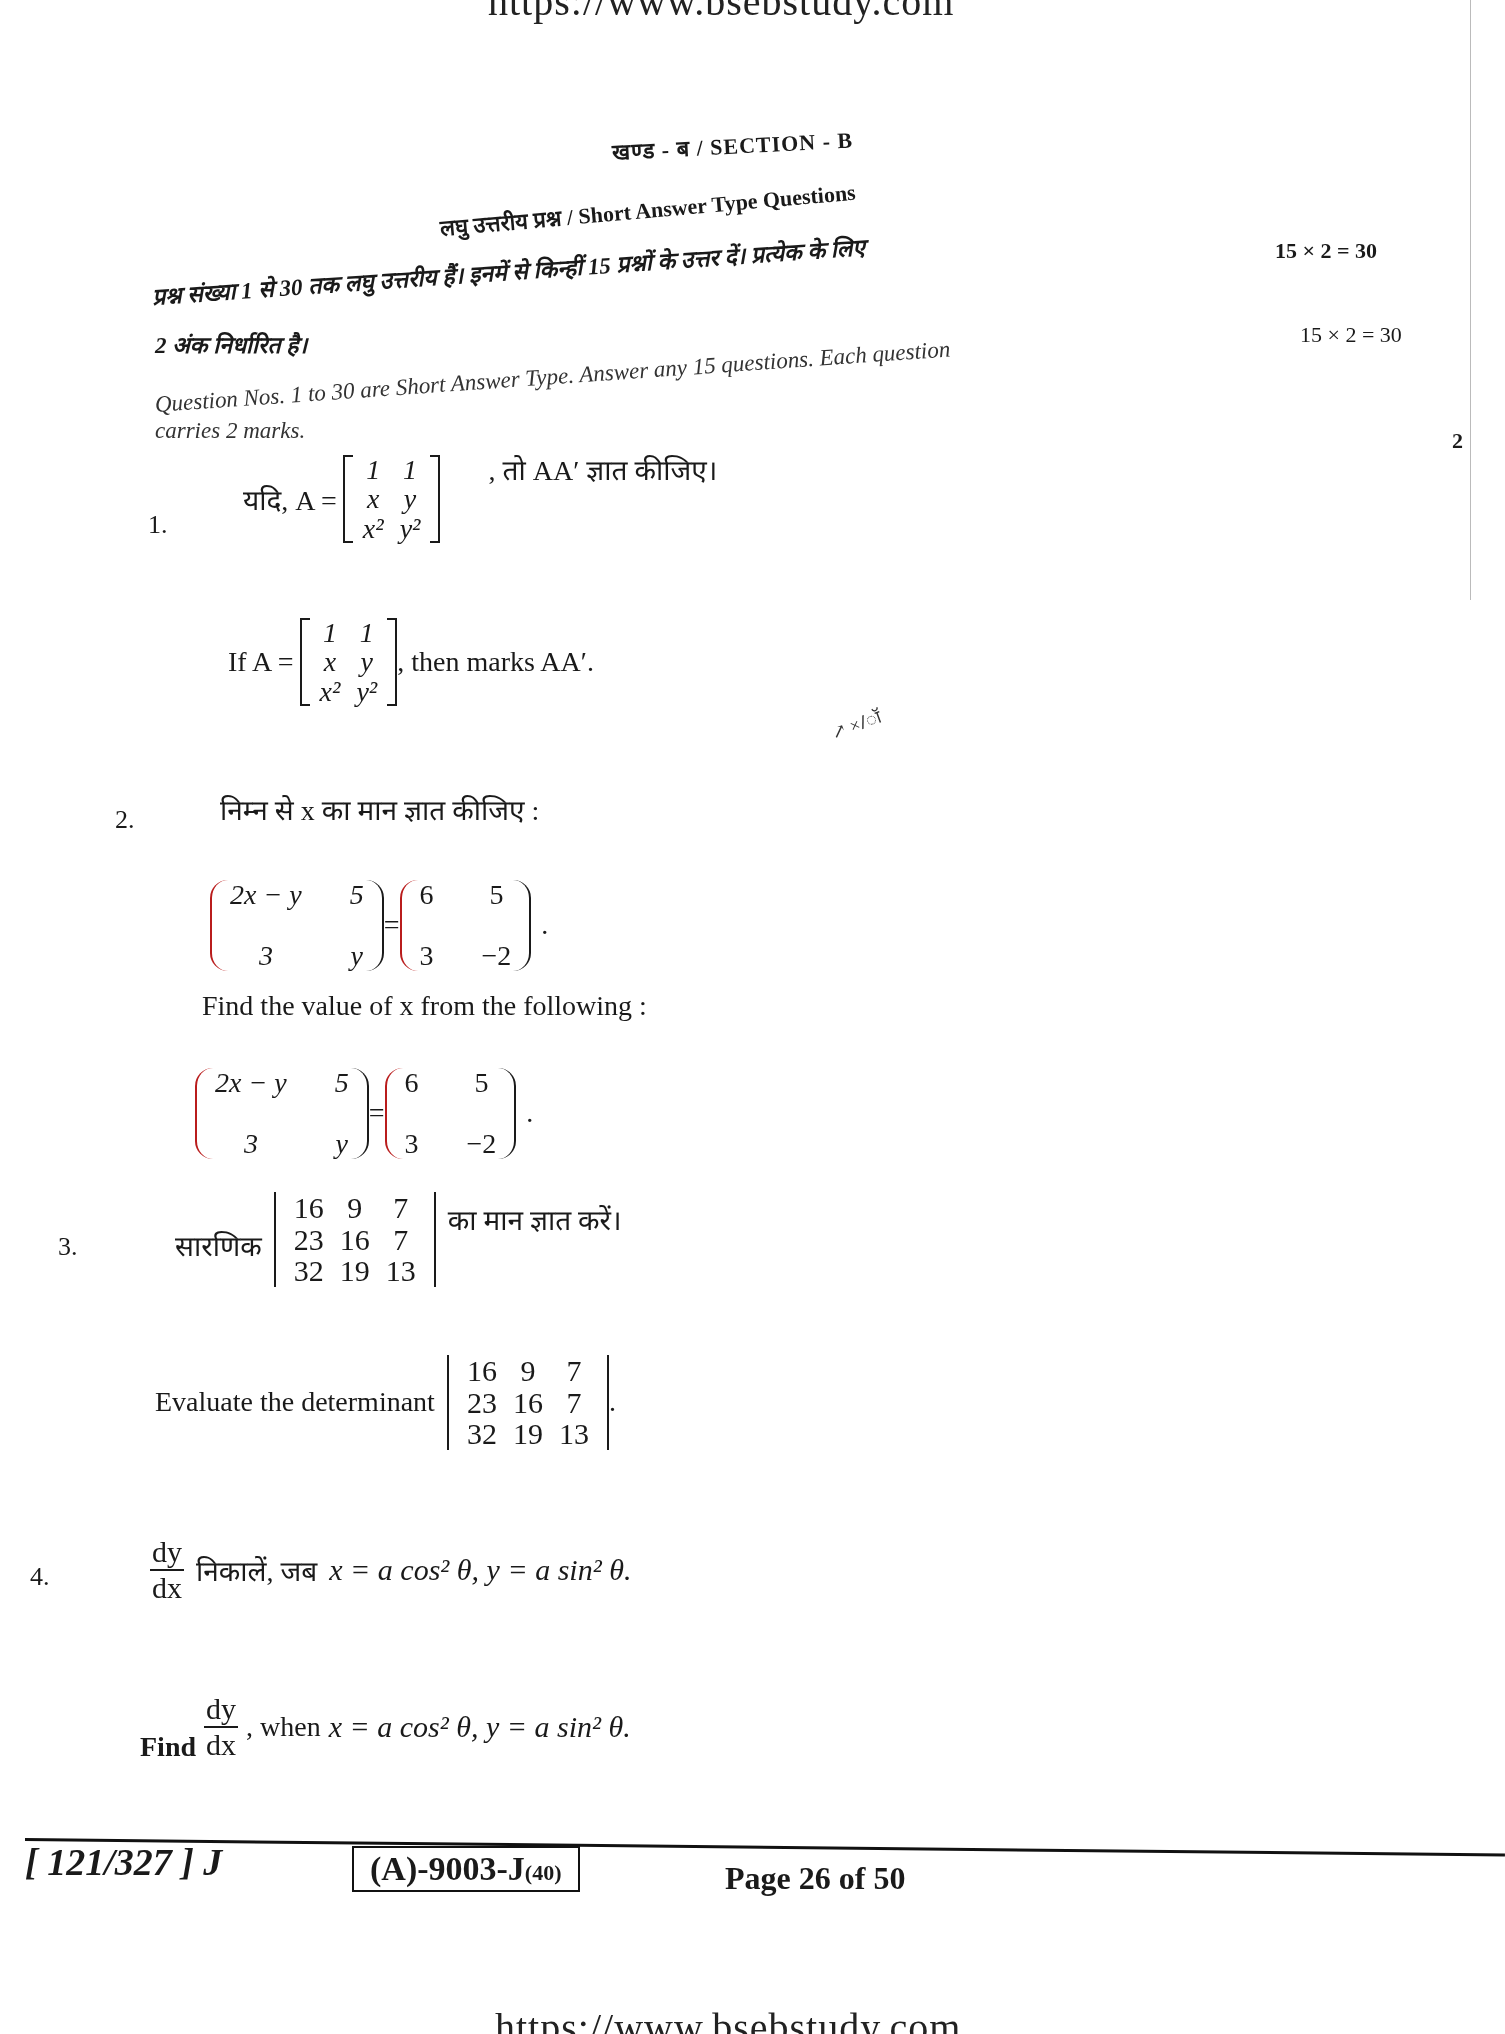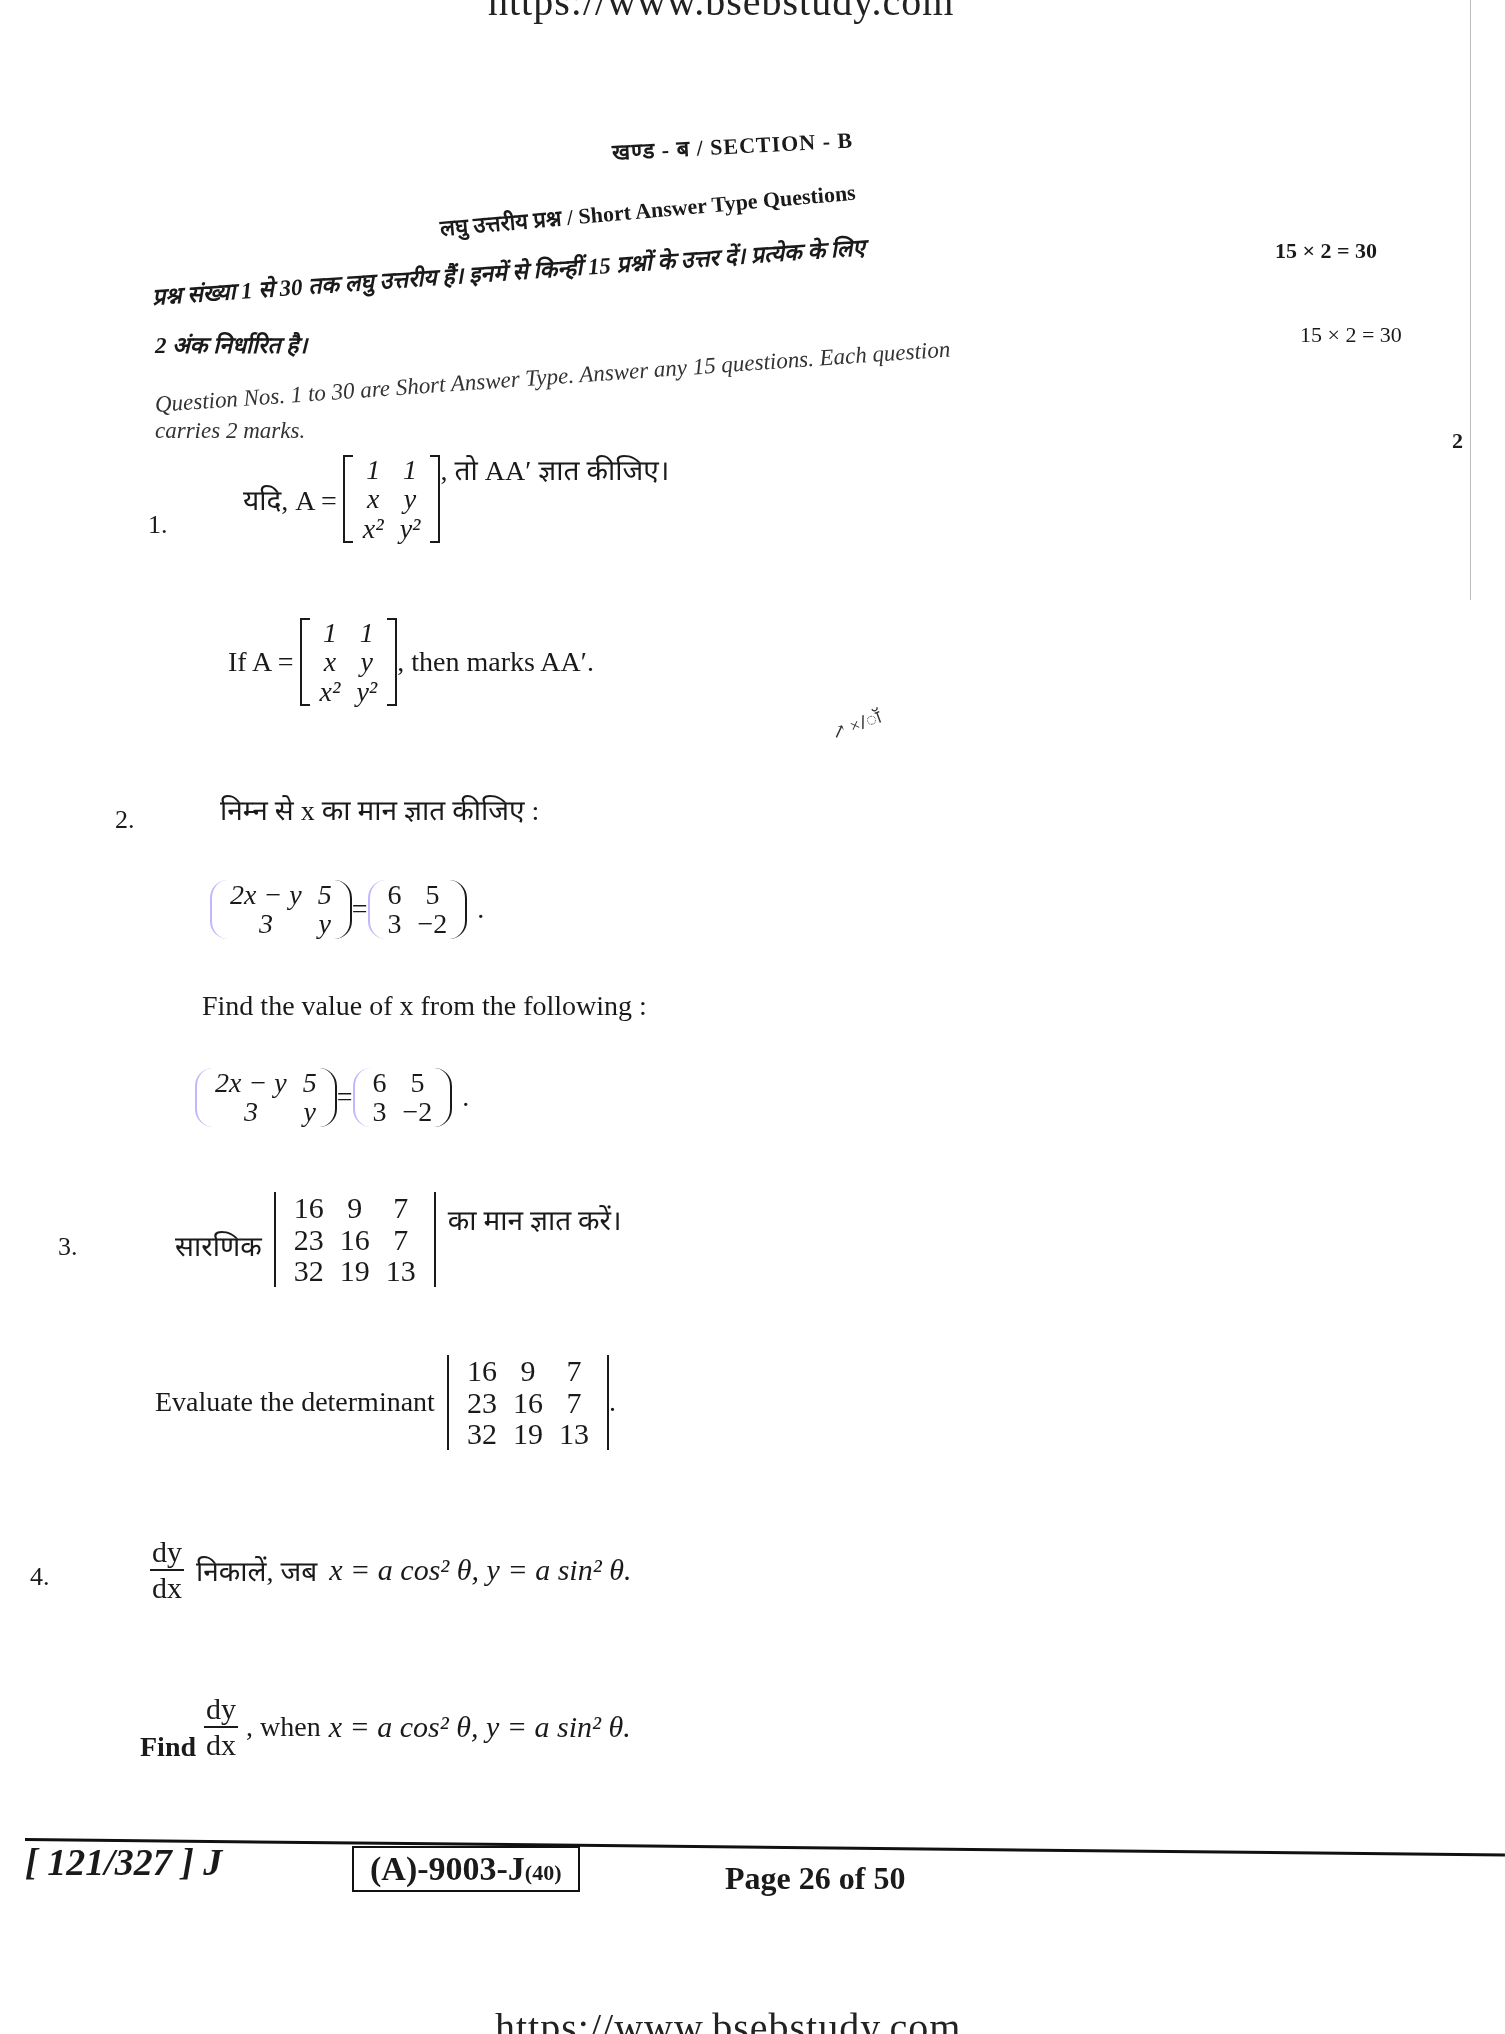--- a/index.html
+++ b/index.html
@@ -16,21 +16,21 @@
   .eng-instr2 { font-style:italic; font-size:23px; color:#333; }
   .qnum { font-size:26px; }
   .qtext { font-size:28px; }
   .mi { font-style:italic; }
   
   .matrix { display:inline-grid; vertical-align:middle; position:relative; padding:0 10px; }
   .matrix.bracket { border-left:2px solid #1a1a1a; border-right:2px solid #1a1a1a; }
   .matrix.bracket::before, .matrix.bracket::after { content:""; position:absolute; width:8px; top:0; bottom:0; border-top:2px solid #1a1a1a; border-bottom:2px solid #1a1a1a; }
   .matrix.bracket::before { left:0; }
   .matrix.bracket::after { right:0; }
-  .matrix.paren { border-left:2px solid #c4b5fd; border-right:2px solid #1a1a1a; border-radius:18px; }
+  .matrix.paren { border-left:2px solid #b91c1c; border-right:2px solid #1a1a1a; border-radius:18px;gap:32px; }
   .matrix.det { border-left:2px solid #1a1a1a; border-right:2px solid #1a1a1a; }
   .cell { text-align:center; padding:0 8px; line-height:1.05; }
   .frac { display:inline-flex; flex-direction:column; align-items:center; vertical-align:middle; font-size:30px; }
   .frac .num { border-bottom:2px solid #1a1a1a; padding:0 2px; }
   .rule { position:absolute; left:25px; top:1838px; width:1480px; height:3px; background:#111; transform:rotate(0.6deg); transform-origin:left; }
   .footer-code { font-size:38px; font-weight:bold;font-style:italic; }
   .code-box { border:2px solid #111; padding:2px 16px; font-size:34px; font-weight:bold; }
   .page-num { font-size:32px; font-weight:bold; }
   .scribble { font-size:18px; color:#333; }
   .right-edge { position:absolute; left:1470px; top:0; width:1px; height:600px; background:#bbb; }
@@ -58,21 +58,21 @@
 <div class="abs qtext" style="left:243px; top:455px; display:flex; align-items:center;">
   <span>यदि, A =</span>
   <span class="matrix bracket mi" style="grid-template-columns:auto auto; margin-left:6px;">
     <span class="cell">1</span>
     <span class="cell">1</span>
     <span class="cell">x</span>
     <span class="cell">y</span>
     <span class="cell">x²</span>
     <span class="cell">y²</span>
   </span>
-  <span style="margin-top:-60px;">, तो AA′ ज्ञात कीजिए।</span>
+  <span style="margin-top:-60px;margin-left:48px;">, तो AA′ ज्ञात कीजिए।</span>
 </div>
 
 <div class="abs qtext" style="left:228px; top:618px; display:flex; align-items:center;">
   <span>If A =</span>
   <span class="matrix bracket mi" style="grid-template-columns:auto auto; margin-left:6px;">
     <span class="cell">1</span>
     <span class="cell">1</span>
     <span class="cell">x</span>
     <span class="cell">y</span>
     <span class="cell">x²</span>

